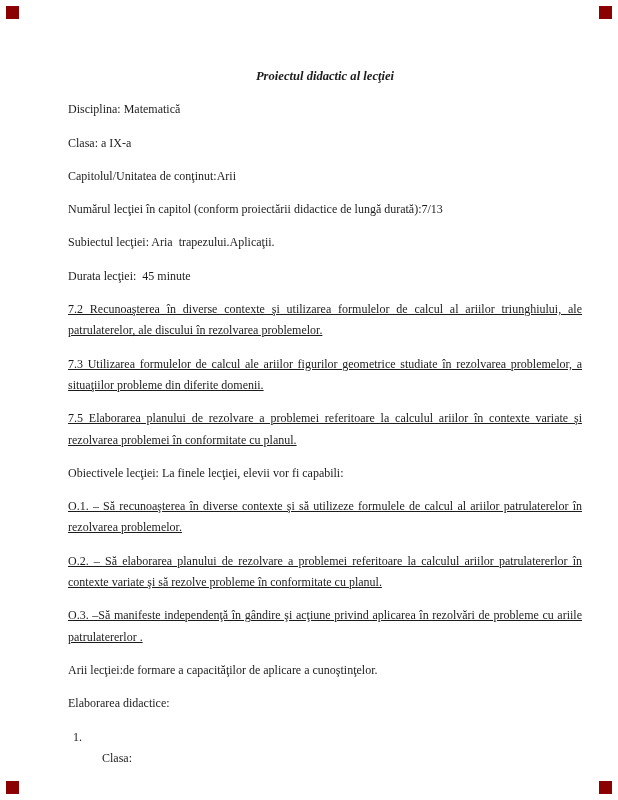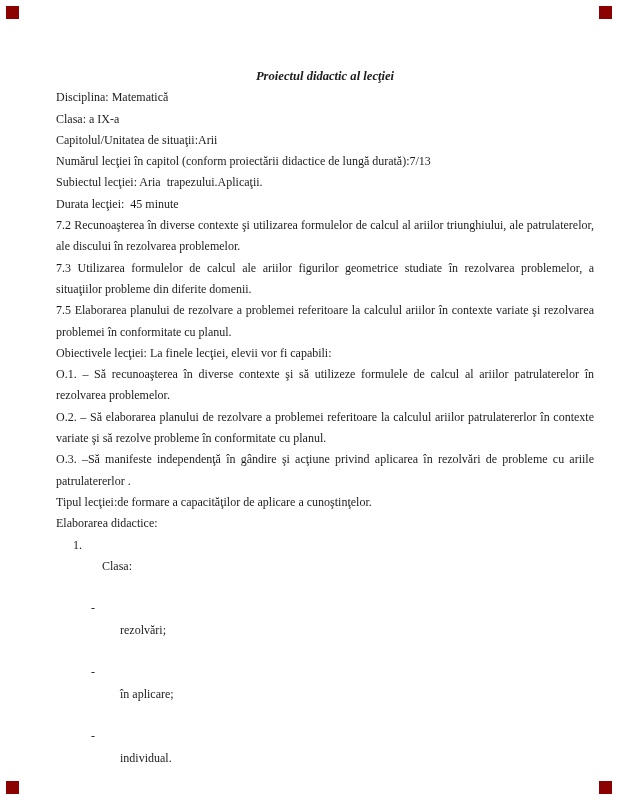--- a/index.html
+++ b/index.html
@@ -21,26 +21,27 @@
   }
   .doc-title {
     margin: 0;
     font-size: 12.6px;
     font-weight: bold;
     font-style: italic;
     text-align: center;
     white-space: pre-wrap;
   }
   .line {
-    margin: 0;
+    margin: 12px;
     white-space: pre-wrap;
   }
   .line.justify {
     white-space: normal;
     text-align: justify;
+    text-decoration: underline;
   }
   .num-item { position: relative; padding-left: 34px; margin: 0; }
   .num-item .marker { position: absolute; left: 17px; top: 0; }
   .dash-item { position: relative; padding-left: 52px; margin: 0; }
   .dash-item .marker { position: absolute; left: 35px; top: 0; }
   .corner {
     position: absolute;
     width: 13px; height: 13px;
     background: #8b0000;
   }
@@ -56,32 +57,32 @@
 
   <div class="corner tl" style="background-color: rgb(139, 0, 0);"></div>
   <div class="corner tr" style="background-color: rgb(139, 0, 0);"></div>
   <div class="corner bl" style="background-color: rgb(139, 0, 0);"></div>
   <div class="corner br" style="background-color: rgb(139, 0, 0);"></div>
 
   <p class="doc-title">Proiectul didactic al lecţiei</p>
 
   <p class="line">Disciplina: Matematică</p>
   <p class="line">Clasa: a IX-a</p>
-  <p class="line">Capitolul/Unitatea de situaţii:Arii</p>
+  <p class="line">Capitolul/Unitatea de conţinut:Arii</p>
   <p class="line">Numărul lecţiei în capitol (conform proiectării didactice de lungă durată):7/13</p>
   <p class="line">Subiectul lecţiei: Aria  trapezului.Aplicaţii.</p>
   <p class="line">Durata lecţiei:  45 minute</p>
   <p class="line justify">7.2 Recunoaşterea în diverse contexte şi utilizarea formulelor de calcul al ariilor triunghiului, ale patrulaterelor, ale discului în rezolvarea problemelor.</p>
   <p class="line justify">7.3 Utilizarea formulelor de calcul ale ariilor figurilor geometrice studiate în rezolvarea problemelor, a situaţiilor probleme din diferite domenii.</p>
   <p class="line justify">7.5 Elaborarea planului de rezolvare a problemei referitoare la calculul ariilor în contexte variate şi rezolvarea problemei în conformitate cu planul.</p>
   <p class="line">Obiectivele lecţiei: La finele lecţiei, elevii vor fi capabili:</p>
   <p class="line justify">O.1. – Să recunoaşterea în diverse contexte şi să  utilizeze  formulele de calcul al ariilor patrulaterelor  în rezolvarea problemelor.</p>
   <p class="line justify">O.2. – Să elaborarea planului de rezolvare a problemei referitoare la calculul ariilor patrulatererlor  în contexte variate şi să  rezolve probleme în conformitate cu planul.</p>
   <p class="line justify">O.3. –Să manifeste independenţă în gândire şi acţiune privind aplicarea în rezolvări de probleme cu ariile patrulatererlor .</p>
-  <p class="line">Tipul lecţiei:de formare a capacităţilor de aplicare a cunoştinţelor.</p>
+  <p class="line">Arii lecţiei:de formare a capacităţilor de aplicare a cunoştinţelor.</p>
   <p class="line">Elaborarea didactice:</p>
 
   <div class="line num-item">
     <span class="marker">1.</span><span>Clasa:</span>
   </div>
   <div class="line dash-item">
     <span class="marker">-</span><span>rezolvări;</span>
   </div>
   <div class="line dash-item">
     <span class="marker">-</span><span>în aplicare;</span>

